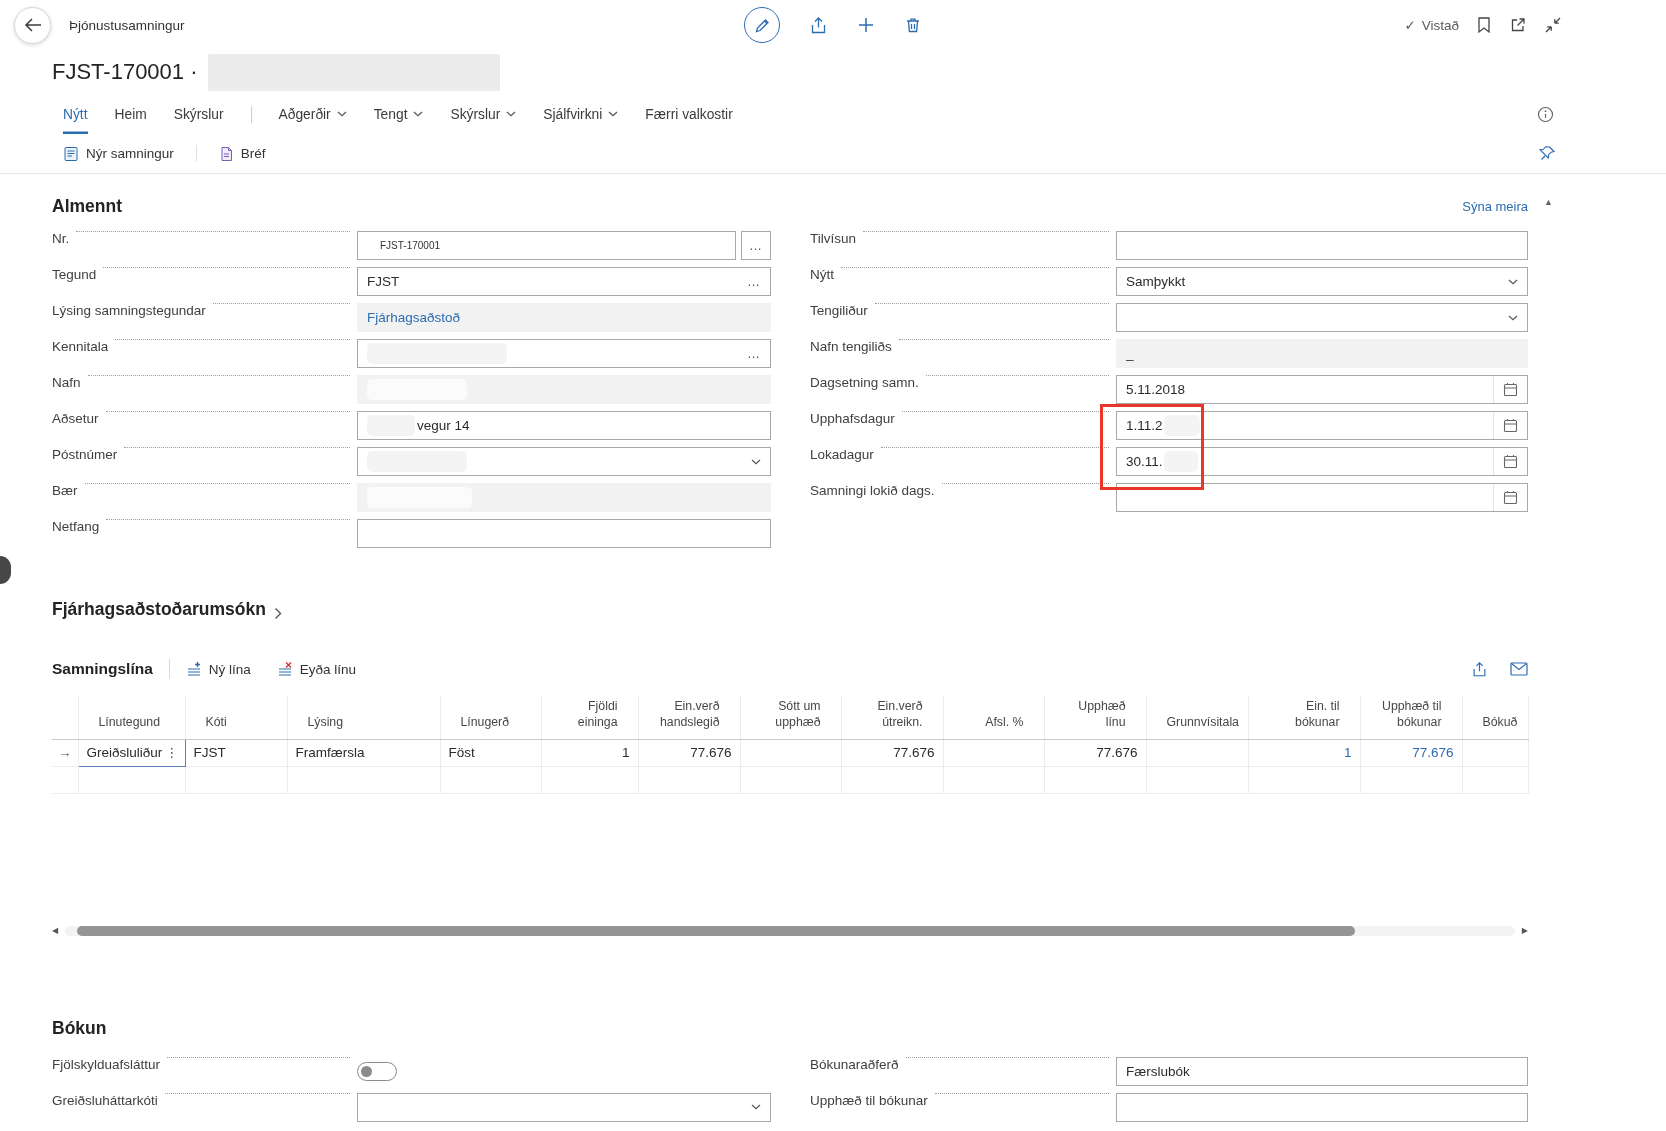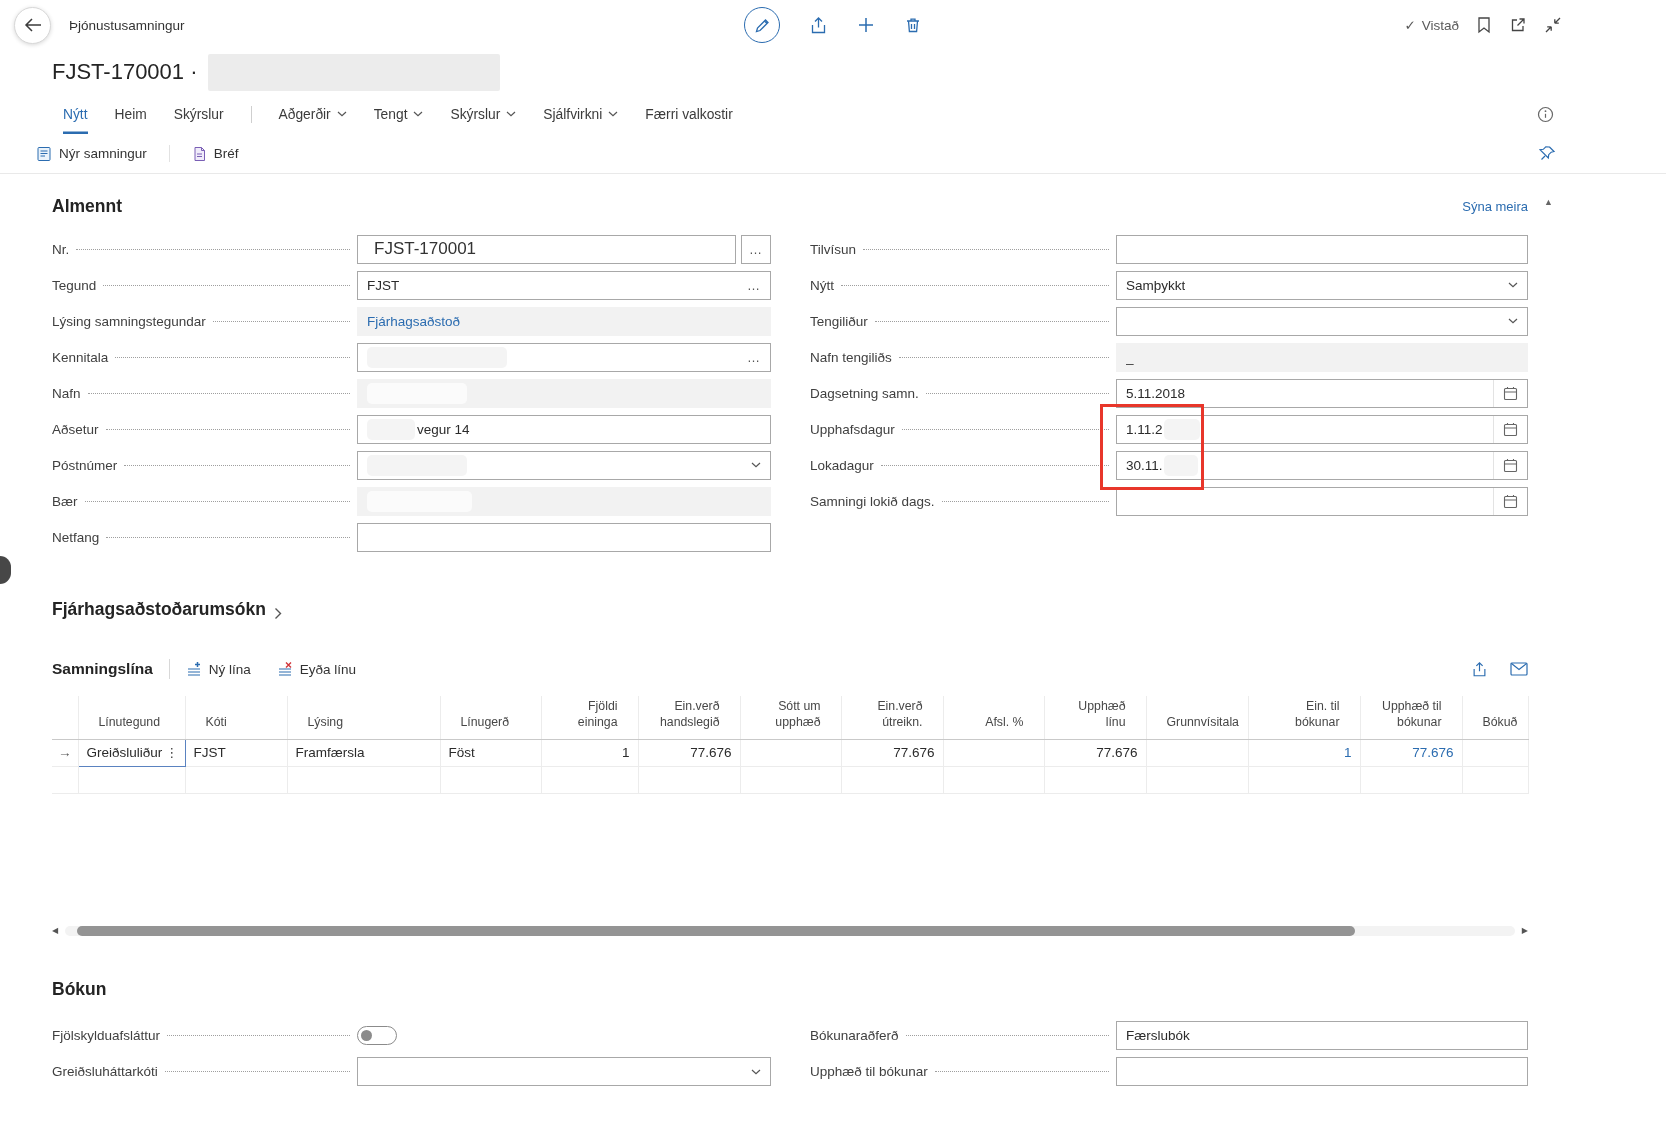--- a/index.html
+++ b/index.html
@@ -25,48 +25,48 @@
 
 
 .ribbon{display:flex;align-items:center;gap:27px;padding:0 112px 0 63px;height:40px;font-size:13.8px;color:#3b3b3b}
 .tab{cursor:pointer;height:40px;display:flex;align-items:center}
 .tab.active{color:#2b6cb0;box-shadow:inset 0 -2.5px 0 #2b6cb0;font-weight:400}
 .menu-item{cursor:pointer;display:flex;align-items:center;gap:6px}
 .vsep{width:1px;height:17px;background:#cfcfcf}
 .info-btn{margin-left:auto}
 
 
-.actionbar{display:flex;align-items:center;gap:22px;padding:0 110px 0 36px;height:40px;
+.actionbar{display:flex;align-items:center;gap:22px;padding:0 110px 0 63px;height:40px;
   border-bottom:1px solid #e9e9e9;font-size:13.5px;color:#333}
 .act{display:flex;align-items:center;gap:7px;cursor:pointer}
 .act-sep{width:1px;height:17px;background:#e2e2e2}
 .pin-btn{margin-left:auto}
 
 
 .content{padding:0 138px 0 52px;position:relative}
 .sec-head{display:flex;align-items:center;justify-content:space-between;margin-top:22px}
 .sec-title{font-size:17.5px;font-weight:700;color:#242424}
 .show-more{color:#2b6cb0;font-size:13px;cursor:pointer}
 
 .fields{display:flex;gap:39px;margin-top:14px}
 .fcol{flex:none;position:relative}
 .fcol.left{width:719px}
 .fcol.right{width:718px}
-.frow{display:flex;align-items:center;height:36px}
+.frow{display:flex;align-items:flex-start;height:36px}
 .flabel{font-size:13.5px;color:#404040;white-space:nowrap;flex:none}
 .leader{flex:1;height:0;border-bottom:1px dotted #9f9f9f;margin:0 7px}
 .ctrl{flex:none;display:flex;align-items:center;height:29px;border:1px solid #a8a8a8;background:#fff;
   padding:0 9px;font-size:13.5px;color:#2b2b2b;cursor:text}
 .fcol.left .ctrl,.fcol.left .ctrl-split,.fcol.left .ctrl-plain{width:414px}
 .fcol.right .ctrl{width:412px}
 .ctrl.dis{background:#f2f2f2;border-color:#f2f2f2;cursor:default}
 .ctrl .val{white-space:nowrap;overflow:hidden}
 .ctrl .link{color:#2b6cb0}
 .ctrl-split{flex:none;display:flex;gap:5px;height:29px}
-.ctrl-split .inner{flex:1;border:1px solid #a8a8a8;display:flex;align-items:center;padding:0 16px;font-size:17px;cursor:text}
+.ctrl-split .inner{flex:1;border:1px solid #a8a8a8;display:flex;align-items:center;padding:0 22px;font-size:10px;cursor:text}
 .ctrl-split .assist{width:30px;border:1px solid #a8a8a8;display:flex;align-items:center;justify-content:center;
   color:#555;cursor:pointer;font-size:13px;letter-spacing:1px;background:#fff}
 .ctrl-plain{flex:none;display:flex;align-items:center;height:29px}
 .sfx{margin-left:auto;display:flex;align-items:center;padding-left:8px;color:#5f5f5f;cursor:pointer}
 .sfx.ell{font-size:13px;letter-spacing:1px;color:#555}
 .sfx.cal{border-left:1px solid #e3e3e3;align-self:stretch;padding-left:9px}
 .redact{display:inline-block;height:21px;border-radius:5px;background:#f4f4f4;flex:none}
 .redact.ongray{background:#fbfbfb}
 .redbox{position:absolute;left:290px;top:173px;width:104px;height:86px;border:3px solid #e8362a;pointer-events:none;z-index:4}
 
@@ -91,21 +91,21 @@
 .selwrap{display:flex;align-items:center;justify-content:space-between}
 .kebab{color:#444;cursor:pointer;padding:0 3px;font-size:13px}
 
 .grid-void{height:130px}
 .hscroll{display:flex;align-items:center;height:15px;width:1476px}
 .sarrow{font-size:8px;color:#555;cursor:pointer;line-height:1}
 .track{flex:1;height:10px;background:#f3f3f3;margin:0 7px;position:relative;border-radius:5px}
 .thumb{position:absolute;left:12px;top:0;height:10px;width:1278px;background:#949494;border-radius:5px;cursor:grab}
 
 
-.posting-head{margin-top:40px}
+.posting-head{margin-top:79px}
 .fields.posting{margin-top:18px}
 .toggle{width:40px;height:19px;border:1.4px solid #8b8b8b;border-radius:10px;position:relative;cursor:pointer;background:#fff}
 .toggle .knob{position:absolute;left:3px;top:2.6px;width:11px;height:11px;border-radius:50%;background:#8b8b8b}
 
 
 .edge-tab{position:absolute;left:0;top:556px;width:11px;height:28px;background:#474747;border-radius:0 15px 15px 0;z-index:6;cursor:pointer}
 .scrolltop{position:absolute;right:113px;top:197px;font-size:9px;color:#666;cursor:pointer}
 </style>
 </head>
 <body>

